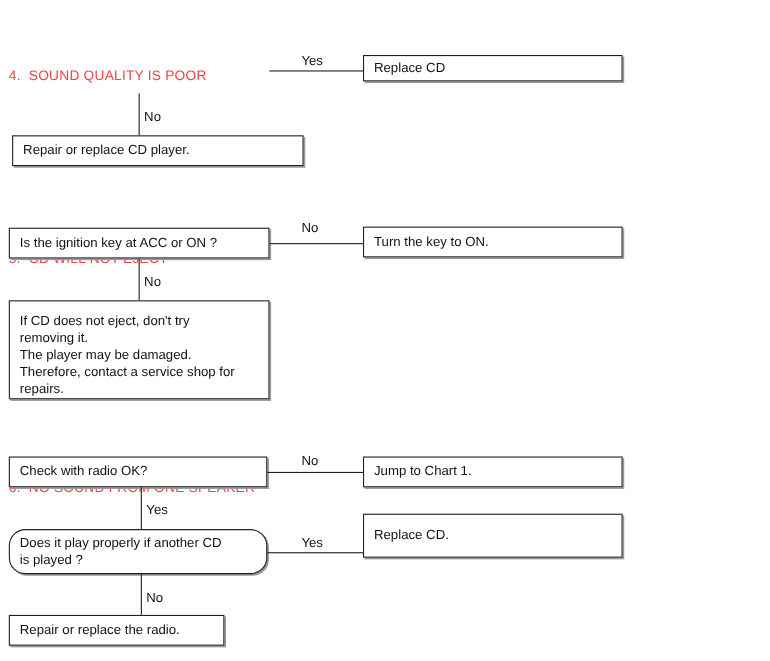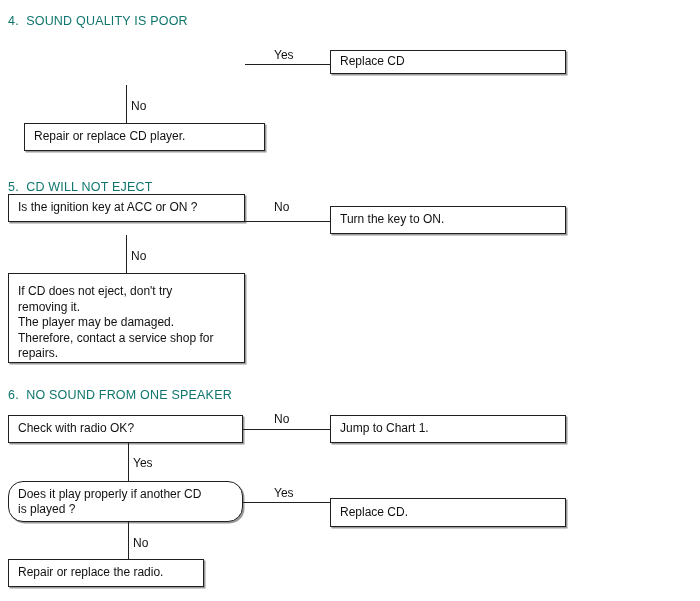--- a/index.html
+++ b/index.html
@@ -19,22 +19,23 @@
     position: absolute;
     left: 0; top: 0;
     width: 700px;
     height: 601px;
   }
   .section-title {
     position: absolute;
     font-size: 12.5px;
     line-height: 15px;
     letter-spacing: 0.2px;
-    color: #0f766e;
+    color: #ef4444;
     white-space: pre;
+    margin-top: 48px;
   }
   .box {
     position: absolute;
     box-sizing: border-box;
     border: 1px solid #231f20;
     background: #ffffff;
     box-shadow: 1.5px 1.5px 0 0 #9a9a9a;
   }
   .box .box-text {
     position: absolute;
@@ -81,27 +82,27 @@
   <div class="edge-h" style="left:245px; top:64px; width:85px;"></div>
   <div class="edge-label" style="left:274px; top:48px;">Yes</div>
 
   <div class="box center-v" style="left:330px; top:50px; width:236px; height:24px;">
     <div class="box-text">Replace CD</div>
   </div>
 
   <div class="edge-v" style="left:126px; top:85px; height:38px;"></div>
   <div class="edge-label" style="left:131px; top:99px;">No</div>
 
-  <div class="box center-v" style="left:24px; top:123px; width:241px; height:28px;">
+  <div class="box center-v" style="left:11px; top:123px; width:265px; height:28px;">
     <div class="box-text">Repair or replace CD player.</div>
   </div>
 
   <div class="section-title" style="left:8px; top:180px;">5.  CD WILL NOT EJECT</div>
 
-  <div class="box center-v" style="left:8px; top:194px; width:237px; height:28px;">
+  <div class="box center-v" style="left:8px; top:207px; width:237px; height:28px;">
     <div class="box-text">Is the ignition key at ACC or ON ?</div>
   </div>
 
   <div class="edge-h" style="left:245px; top:221px; width:85px;"></div>
   <div class="edge-label" style="left:274px; top:200px;">No</div>
 
   <div class="box center-v" style="left:330px; top:206px; width:236px; height:28px;">
     <div class="box-text">Turn the key to ON.</div>
   </div>
 
@@ -133,21 +134,21 @@
   <div class="edge-label" style="left:133px; top:456px;">Yes</div>
 
   <div class="box center-v" style="left:8px; top:481px; width:235px; height:41px;border-radius:15px;">
     <div class="box-text">Does it play properly if another CD
 is played ?</div>
   </div>
 
   <div class="edge-h" style="left:243px; top:502px; width:87px;"></div>
   <div class="edge-label" style="left:274px; top:486px;">Yes</div>
 
-  <div class="box center-v" style="left:330px; top:498px; width:236px; height:29px;">
+  <div class="box center-v" style="left:330px; top:467px; width:236px; height:40px;">
     <div class="box-text">Replace CD.</div>
   </div>
 
   <div class="edge-v" style="left:128px; top:522px; height:37px;"></div>
   <div class="edge-label" style="left:133px; top:536px;">No</div>
 
   <div class="box center-v" style="left:8px; top:559px; width:196px; height:28px;">
     <div class="box-text">Repair or replace the radio.</div>
   </div>
 

